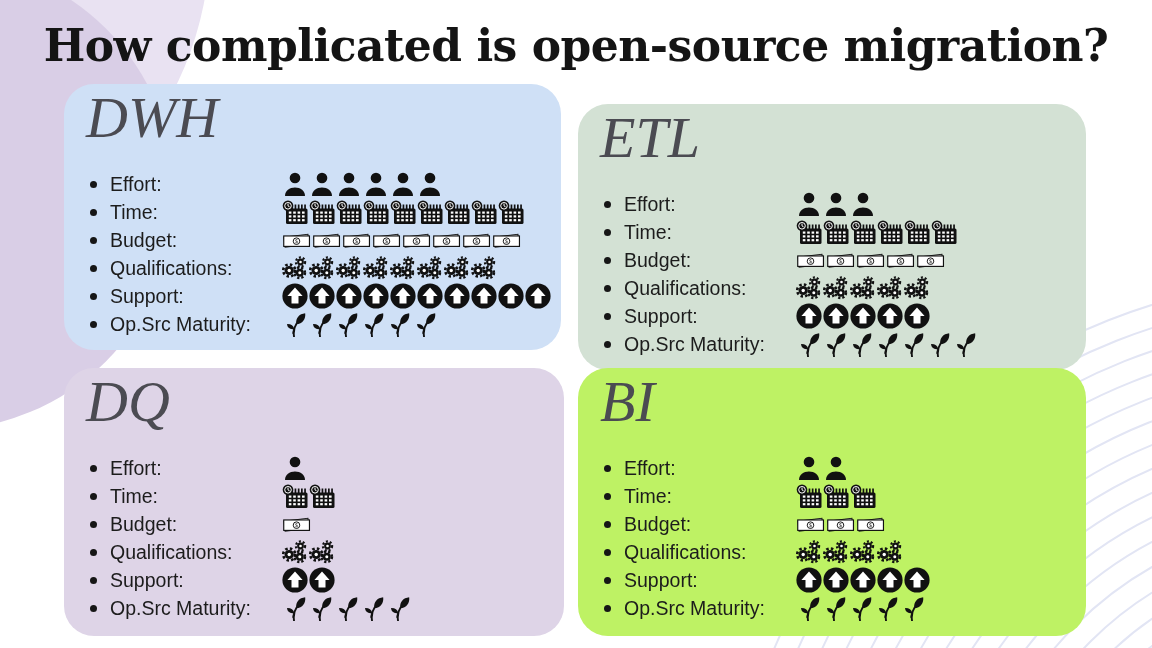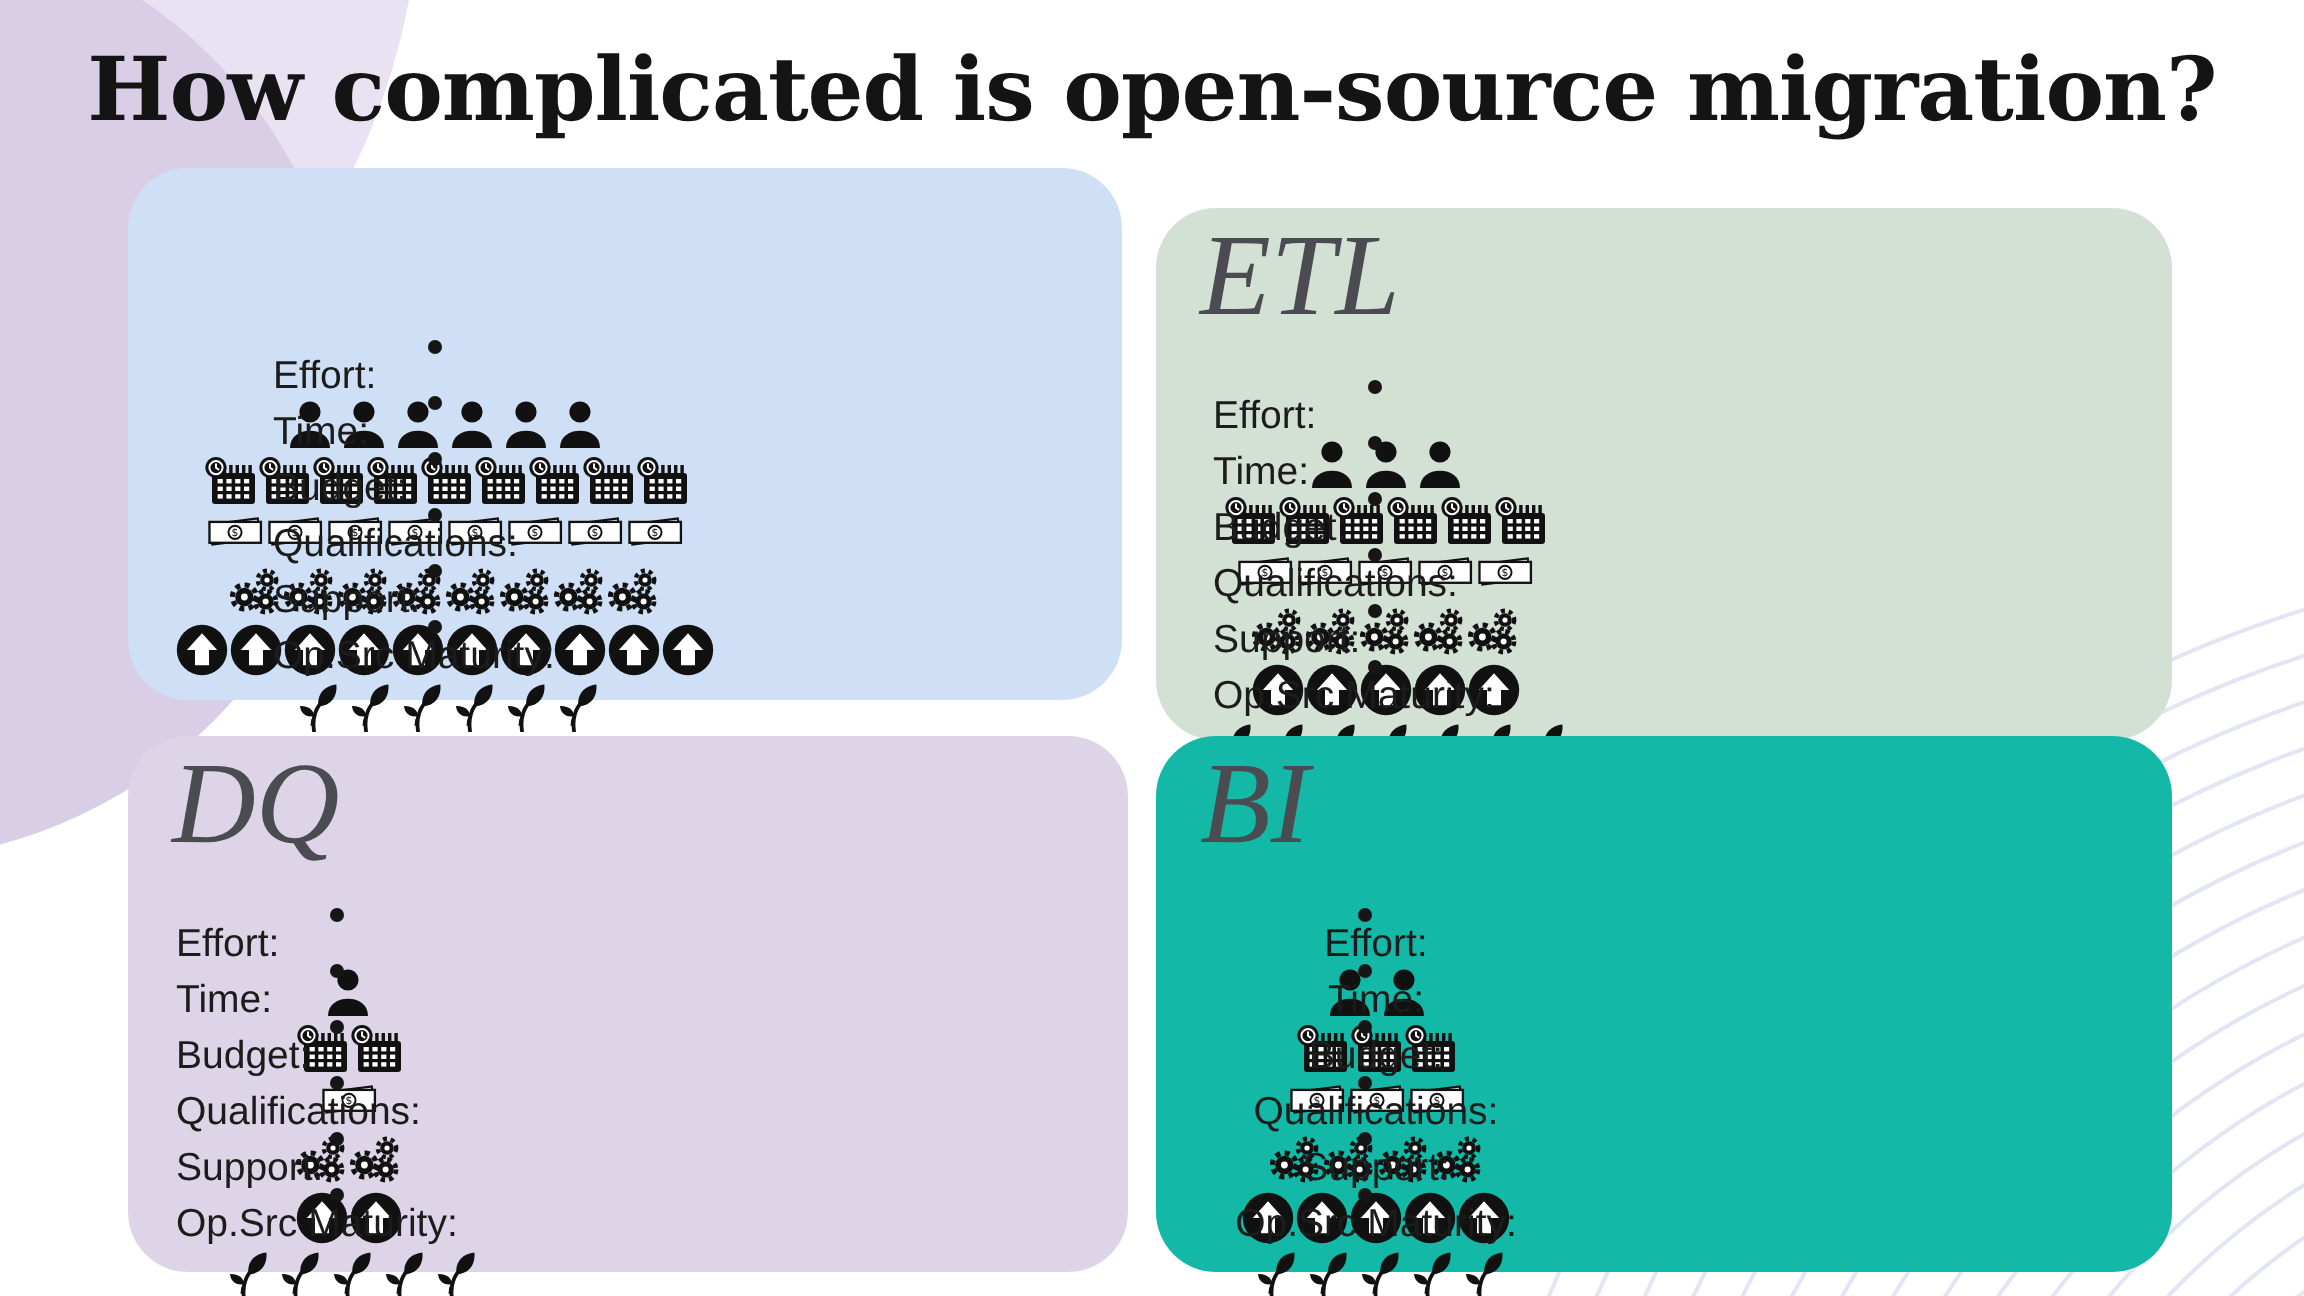--- a/index.html
+++ b/index.html
@@ -13,21 +13,21 @@
          font-family:"DejaVu Serif",serif;font-weight:700;font-size:44px;color:#141414;
          letter-spacing:-0.5px;}
   .card{position:absolute;border-radius:30px;}
   #card-0{left:64px;top:84px;width:497px;height:266px;}
   #card-1{left:578px;top:84px;width:508px;height:266px;}
   #card-2{left:64px;top:368px;width:500px;height:268px;}
   #card-3{left:578px;top:368px;width:508px;height:268px;}
   .card-script{position:absolute;left:22px;top:-4px;font-size:58px;line-height:1.3;
                font-style:italic;font-weight:400;color:#4b4b52;font-family:cursive;}
   .rows{position:absolute;left:24px;top:86px;}
-  .metric-row{display:flex;align-items:center;height:28px;flex-direction:column;}
+  .metric-row{display:flex;align-items:center;height:28px;}
   .bullet{width:7px;height:7px;border-radius:50%;background:#161616;margin:0 13px 0 2px;flex:none;}
   .metric-label{font-size:19.5px;color:#1c1c1c;width:172px;flex:none;white-space:nowrap;}
   .icon-row{display:flex;align-items:center;gap:1px;}
   svg.icon{display:block;flex:none;}
   .icon-person{width:26px;height:24px;}
   .icon-calendar-clock{width:26px;height:25px;}
   .icon-banknote{width:29px;height:19px;}
   .icon-gears{width:26px;height:24px;}
   .icon-arrow-up-circle{width:26px;height:26px;}
   .icon-seedling{width:25px;height:26px;}
@@ -121,20 +121,21 @@
       <circle cx="1330" cy="880" r="514" fill="none" stroke="#e2e5f4" stroke-width="2"></circle>
       <circle cx="1330" cy="880" r="536" fill="none" stroke="#e2e5f4" stroke-width="2"></circle>
       <circle cx="1330" cy="880" r="558" fill="none" stroke="#e2e5f4" stroke-width="2"></circle>
       <circle cx="1330" cy="880" r="580" fill="none" stroke="#e2e5f4" stroke-width="2"></circle>
       <circle cx="1330" cy="880" r="602" fill="none" stroke="#e2e5f4" stroke-width="2"></circle>
     </svg>
 
   <div class="title">How complicated is open-source migration?</div>
 
   <div class="card" id="card-0" style="background: rgb(207, 224, 246);">
+    <div class="card-script">DWH</div>
     <div class="rows">
         <div class="metric-row">
           <span class="bullet"></span>
           <span class="metric-label">Effort:</span>
           <div class="icon-row">
             <svg class="icon icon-person">
               <use href="#sym-person" xlink:href="#sym-person"></use>
             </svg>
             <svg class="icon icon-person">
               <use href="#sym-person" xlink:href="#sym-person"></use>
@@ -515,21 +516,21 @@
             <svg class="icon icon-seedling">
               <use href="#sym-seedling" xlink:href="#sym-seedling"></use>
             </svg>
             <svg class="icon icon-seedling">
               <use href="#sym-seedling" xlink:href="#sym-seedling"></use>
             </svg>
           </div>
         </div>
       </div>
   </div>
-  <div class="card" id="card-3" style="background: #14b8a6; text-align: center;">
+  <div class="card" id="card-3" style="background: #bef264;">
     <div class="card-script">BI</div>
     <div class="rows">
         <div class="metric-row">
           <span class="bullet"></span>
           <span class="metric-label">Effort:</span>
           <div class="icon-row">
             <svg class="icon icon-person">
               <use href="#sym-person" xlink:href="#sym-person"></use>
             </svg>
             <svg class="icon icon-person">

